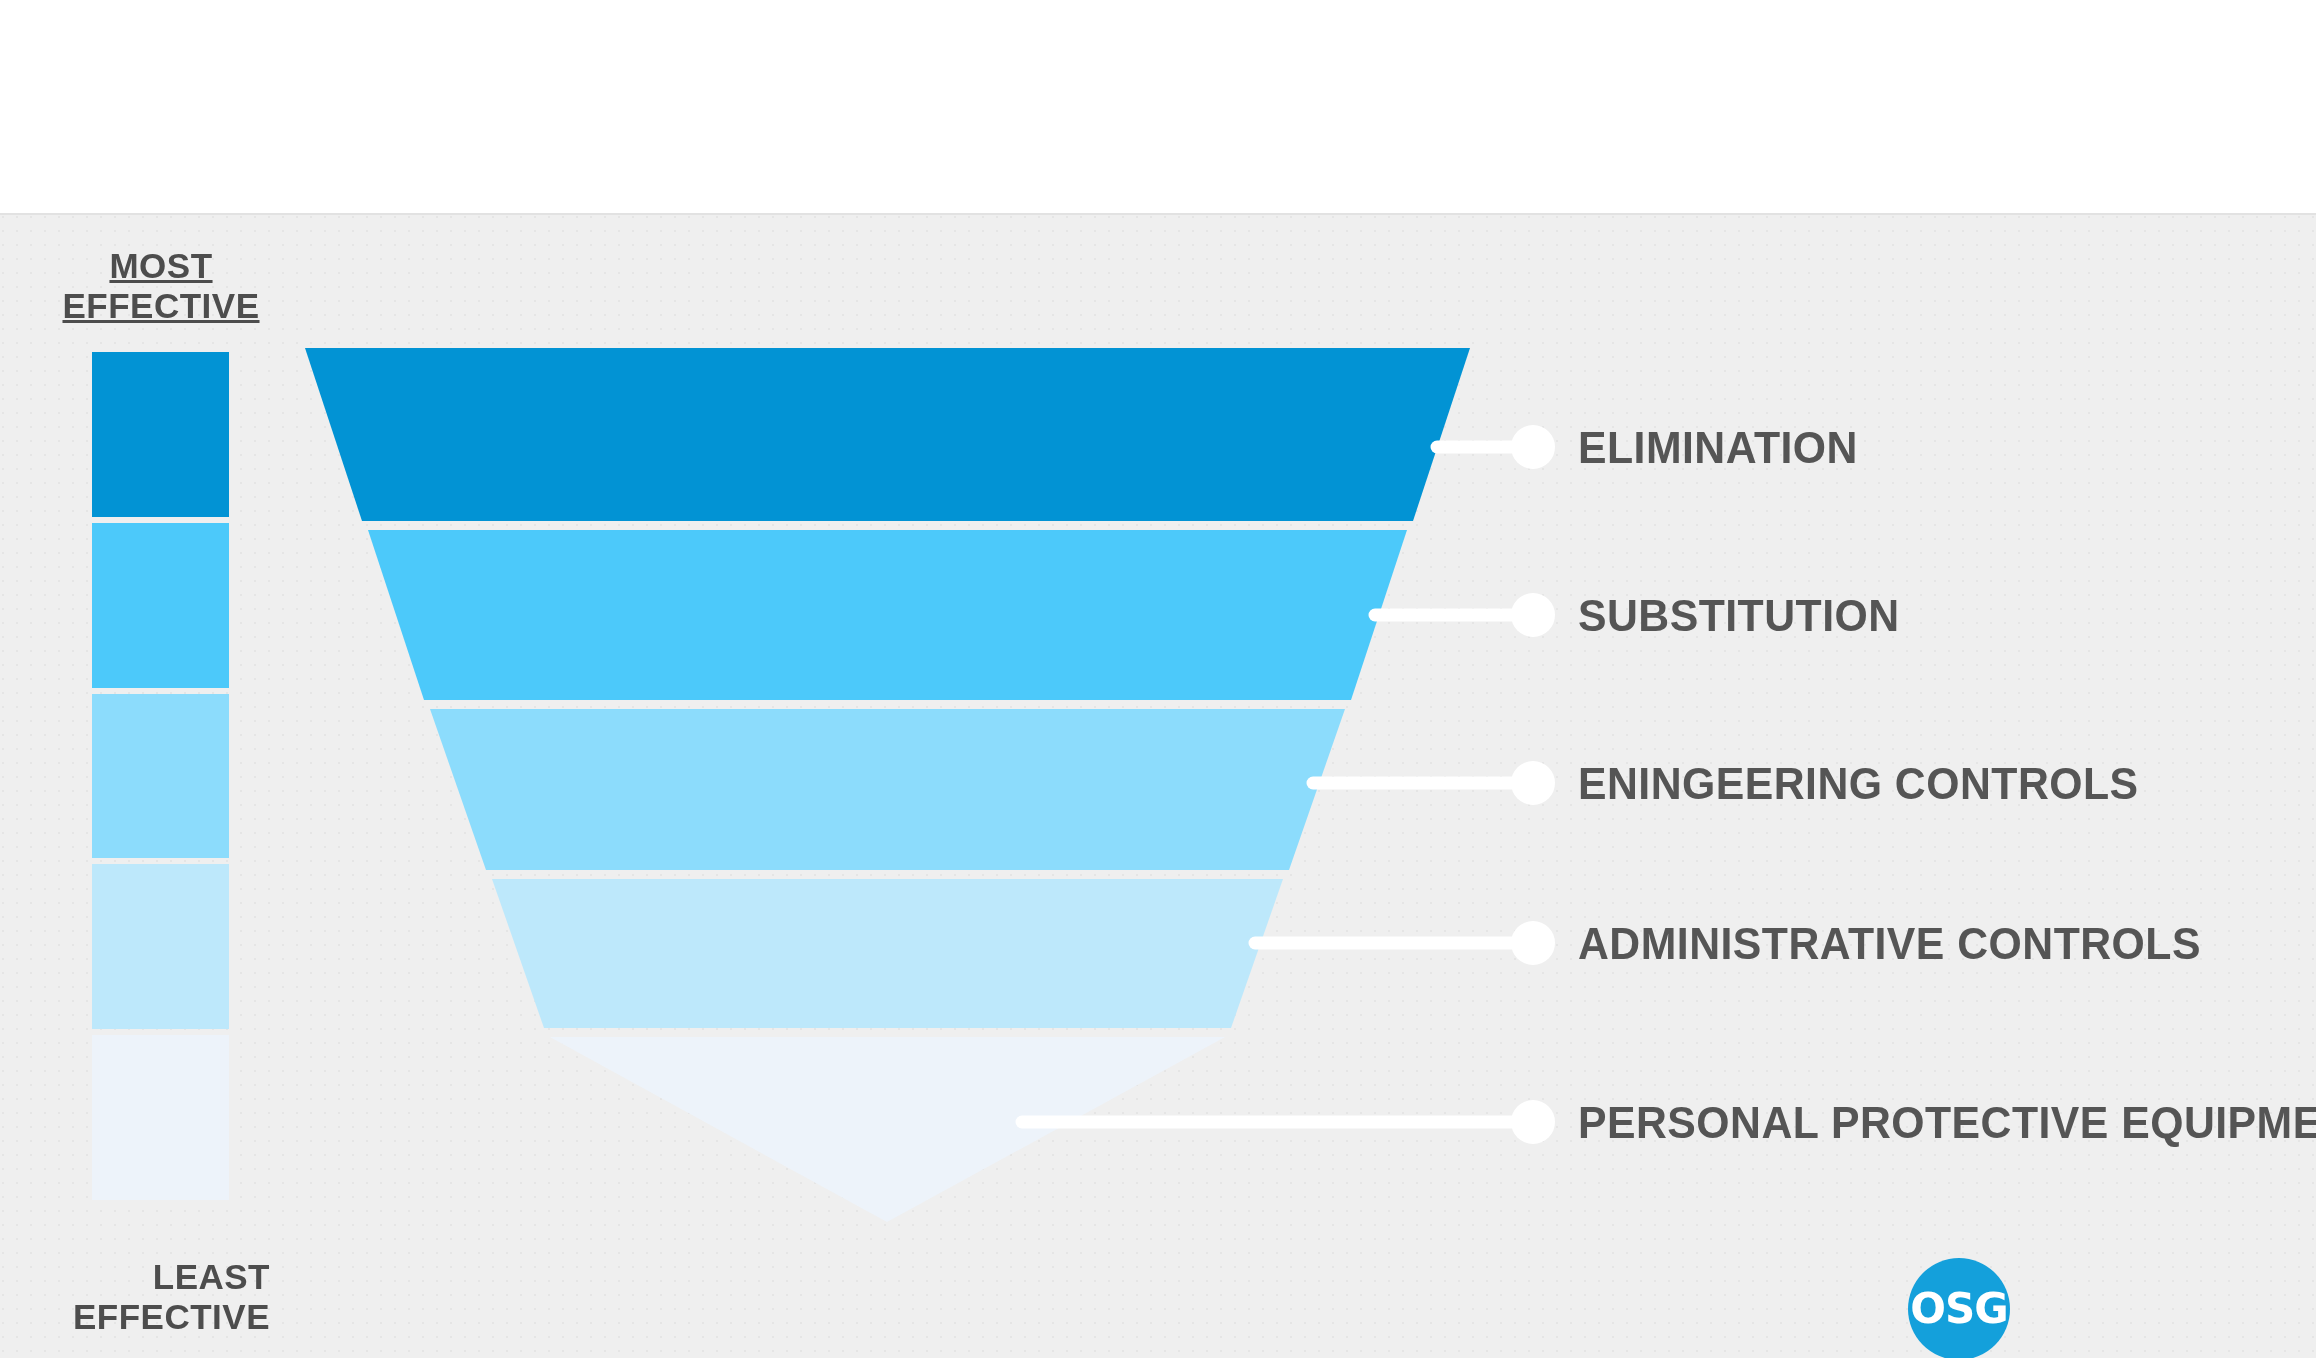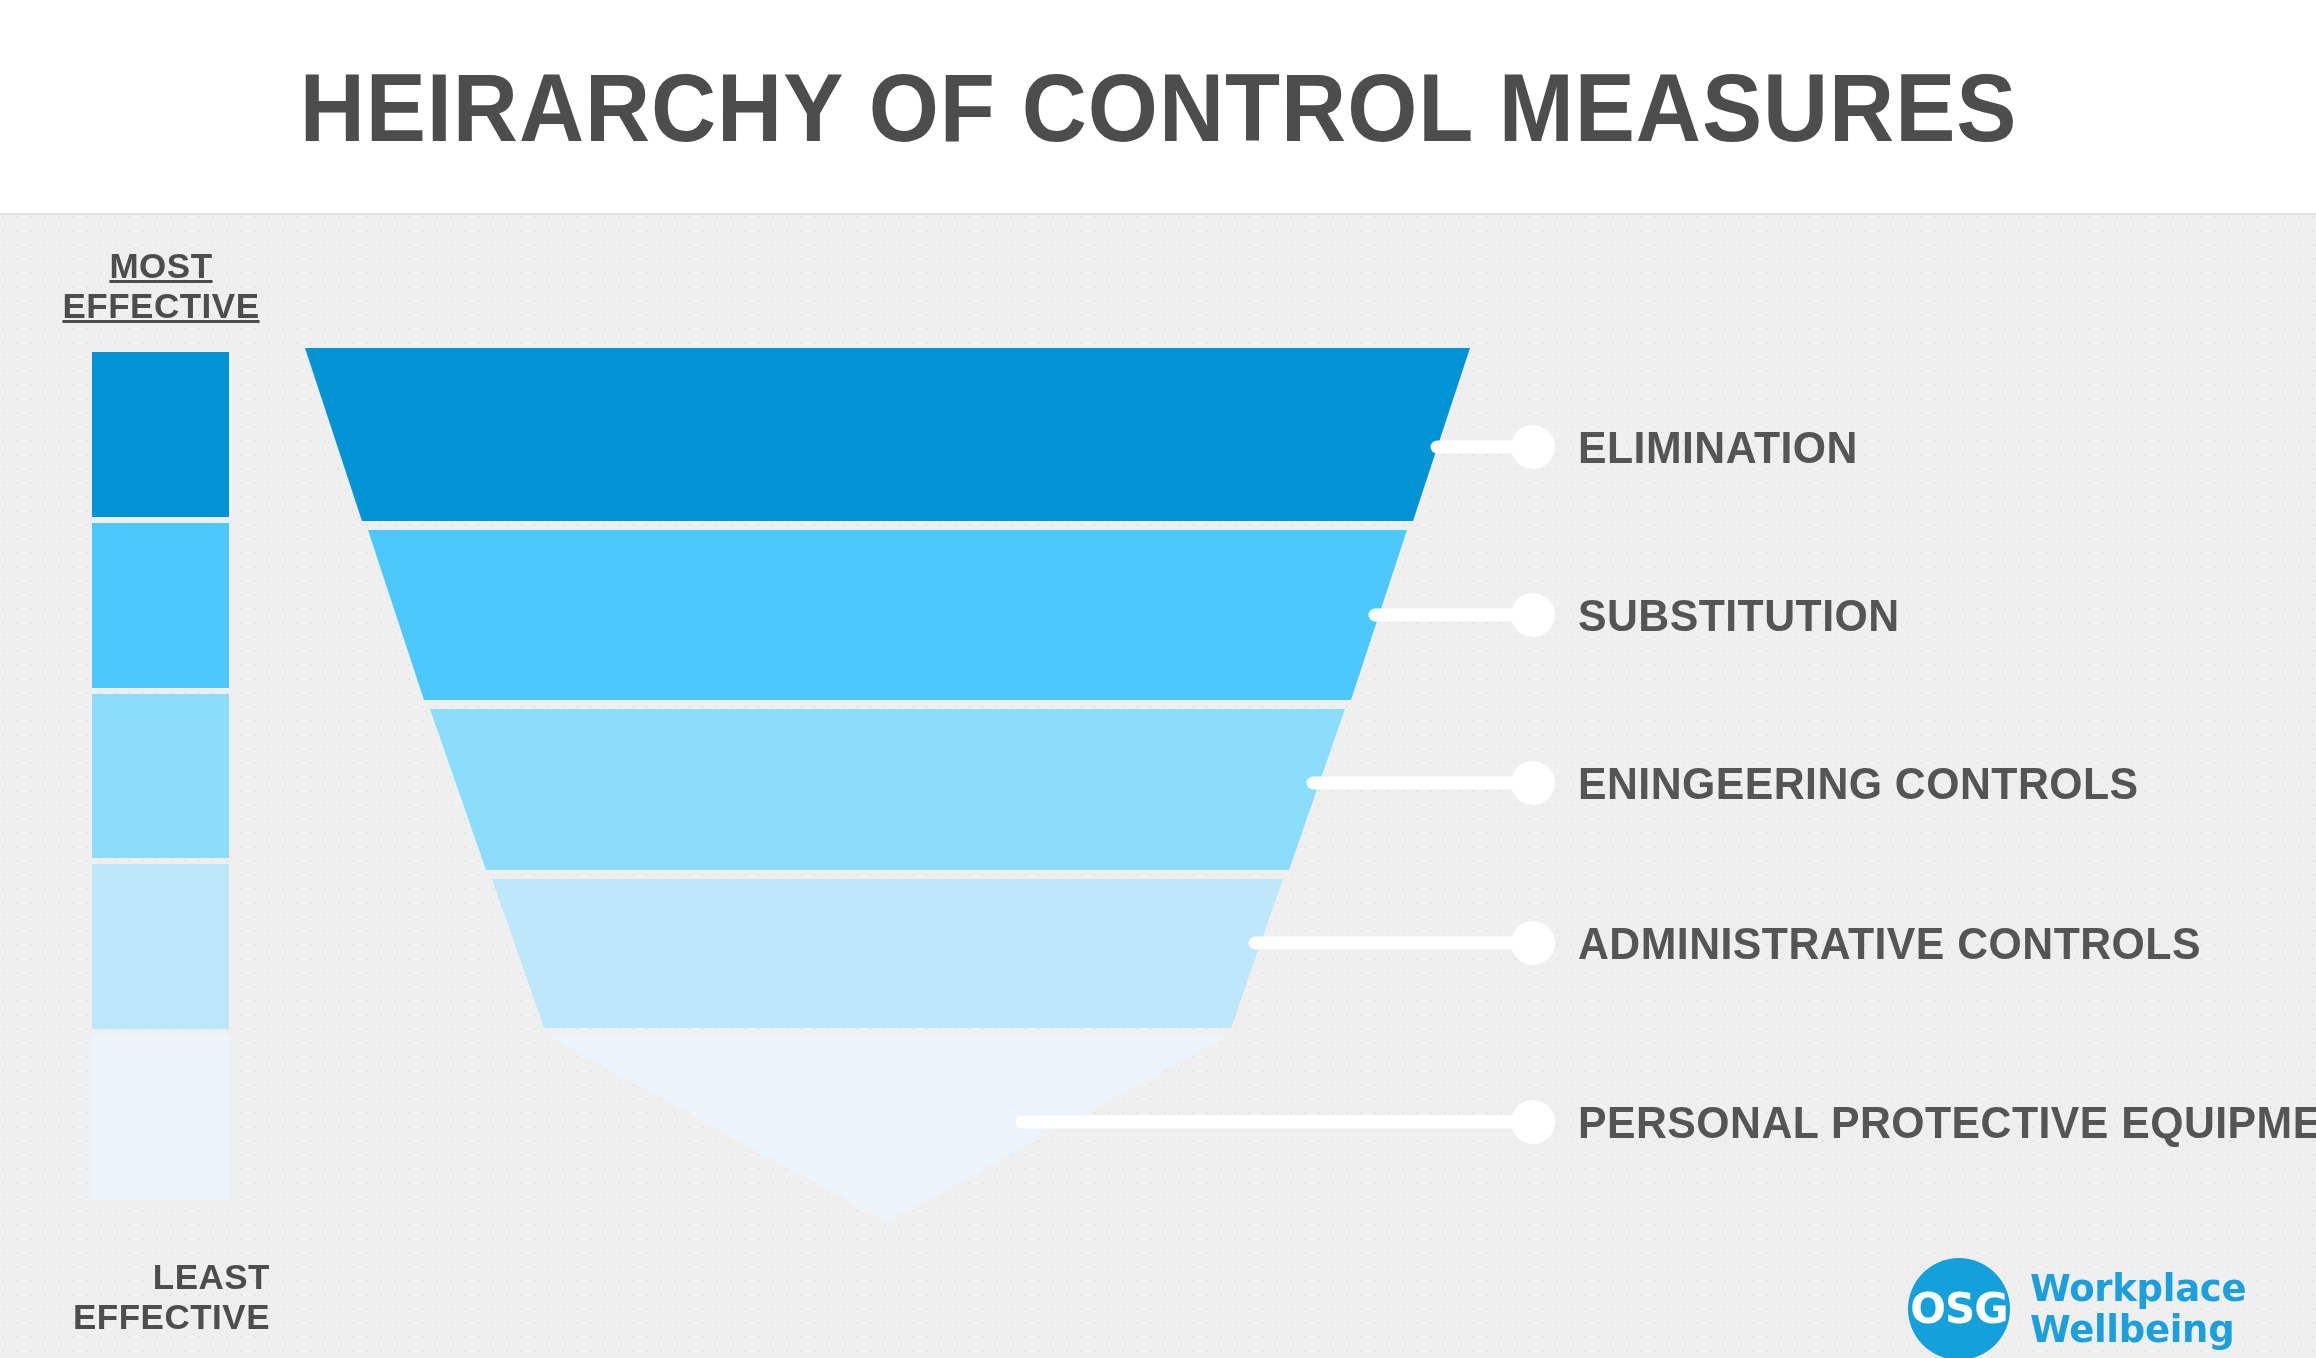--- a/index.html
+++ b/index.html
@@ -156,23 +156,20 @@
     line-height: 1.12;
     font-family: "DejaVu Sans", sans-serif;
     letter-spacing: -0.3px;
   }
 </style>
 </head>
 <body>
 
 <div id="infographic">
 
-  <div class="header-band">
-    <div class="header-title">HEIRARCHY OF CONTROL MEASURES</div>
-  </div>
 
   <div class="body-band"></div>
   <div class="top-rule"></div>
 
   <div class="legend-column">
     <div class="legend-caption top">MOST
 EFFECTIVE</div>
 
     <div class="legend-swatch" style="background:#0293D4;"></div>
     <div class="legend-swatch" style="background:#4CC9FA;"></div>
@@ -223,19 +220,15 @@
   <div class="callout" style="top:761px;">ENINGEERING CONTROLS</div>
 
   <div class="callout" style="top:921px;">ADMINISTRATIVE CONTROLS</div>
 
   <div class="callout" style="top:1100px;">PERSONAL PROTECTIVE EQUIPMENT</div>
 
   <div class="logo">
     <div class="logo-mark">
       <span class="logo-mark-text">OSG</span>
     </div>
-    <div class="logo-words">
-      <div>Workplace</div>
-      <div>Wellbeing</div>
-    </div>
   </div>
 
 </div>
 
 </body></html>

